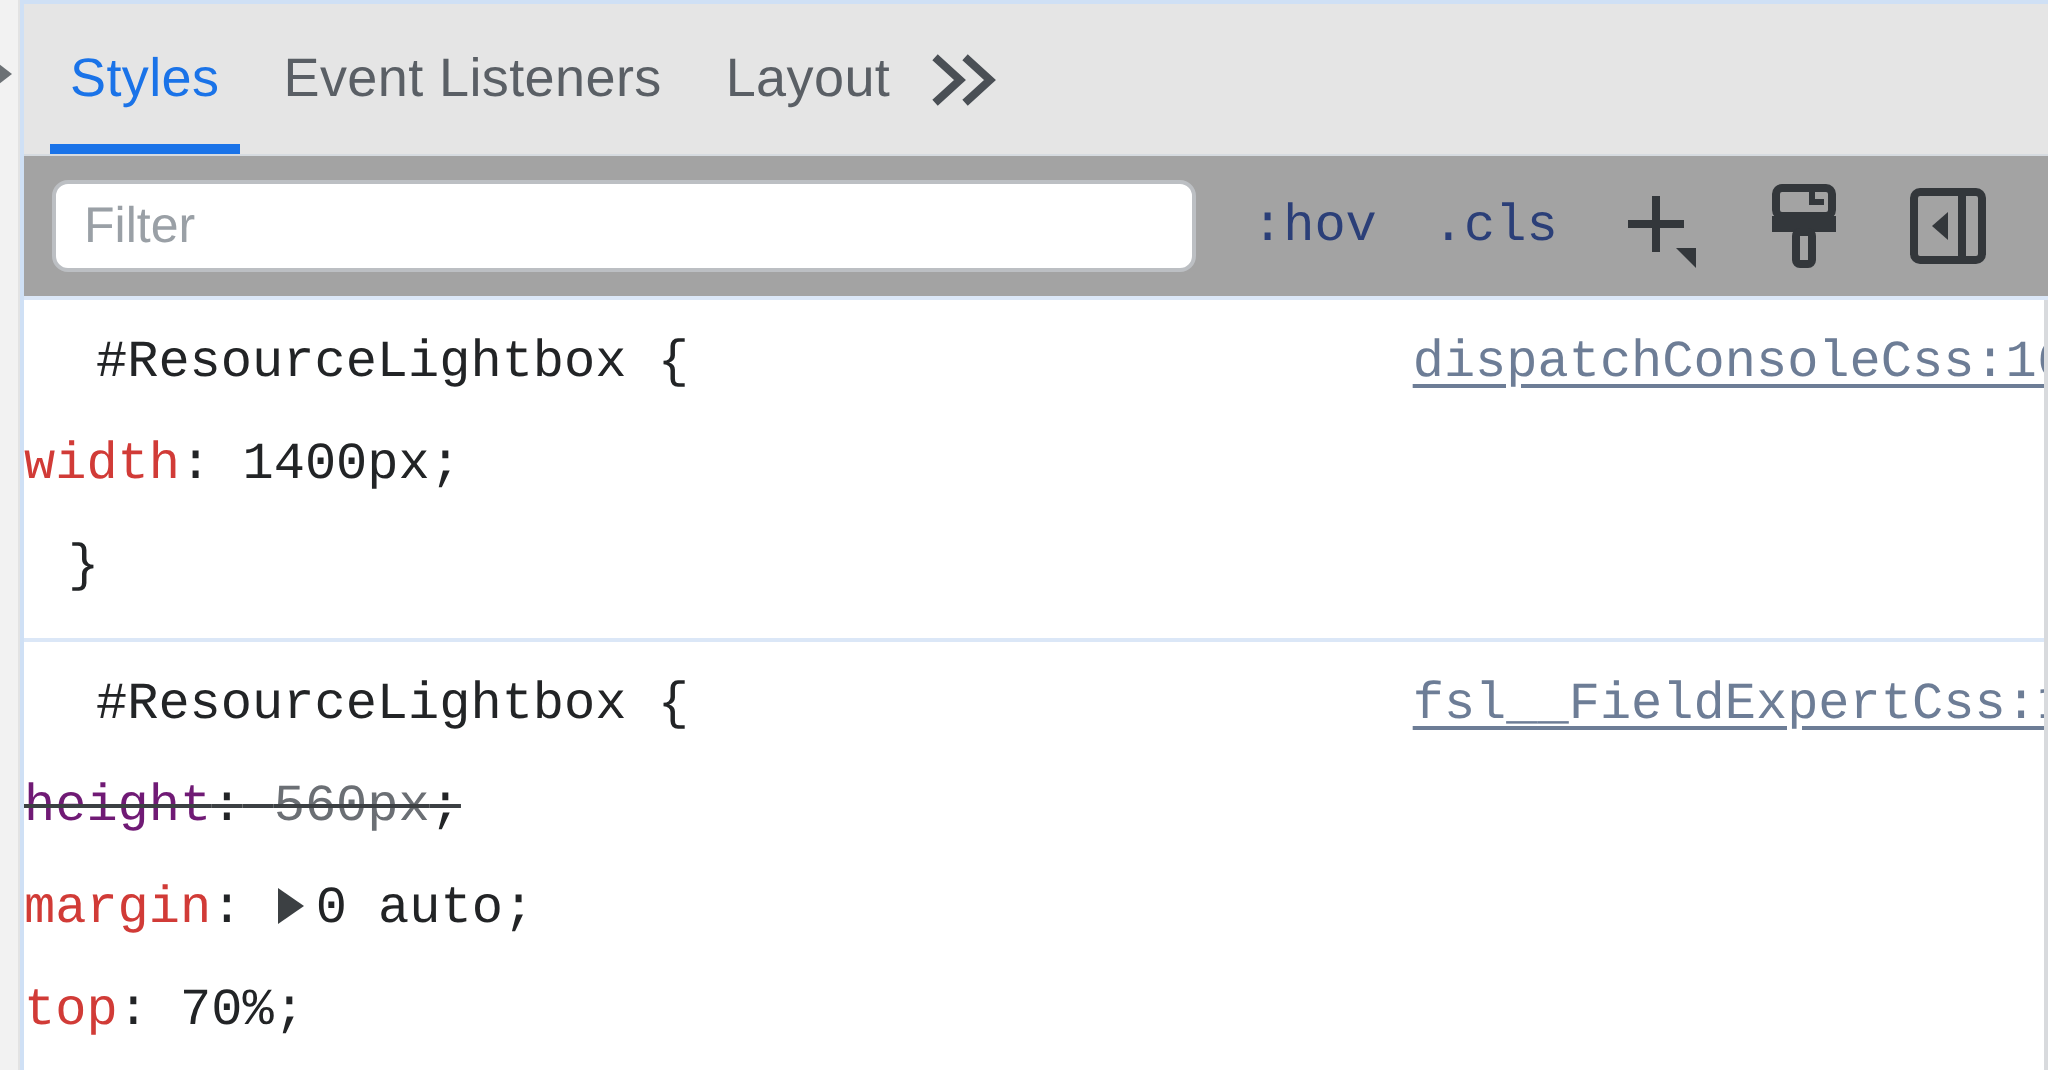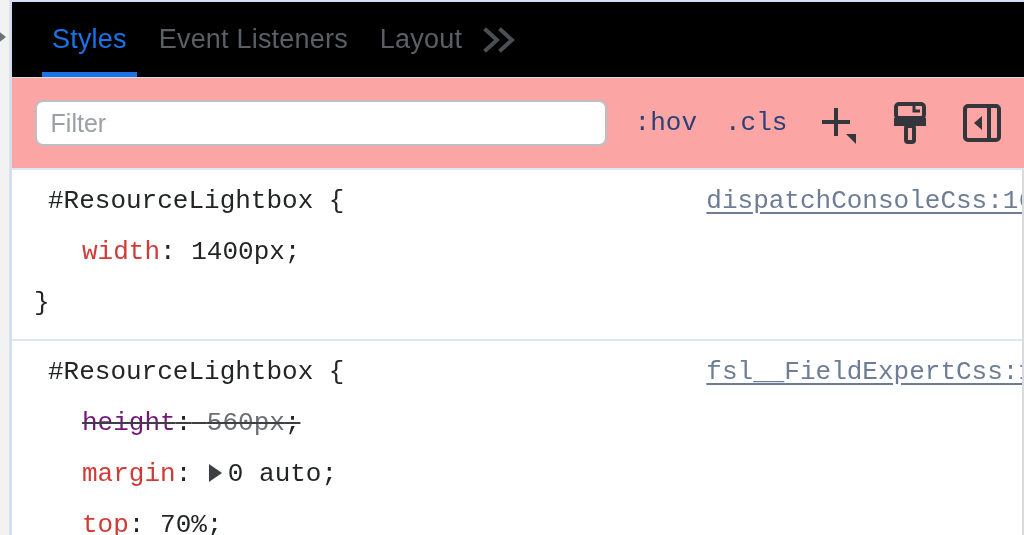--- a/index.html
+++ b/index.html
@@ -58,27 +58,27 @@
     background: #ffffff;
     border-left: 2px solid #cfe0f5;
     box-sizing: border-box;
     overflow: hidden;
   }
 
   
   .tabbar {
     position: relative;
     height: 78px;
-    background: #000000;
+    background: #e5e5e5;
     border-top: 2px solid #cfe0f5;
     border-bottom: 1px solid #d6dbe0;
     box-sizing: border-box;
     display: flex;
     align-items: center;
-    padding-left: 24px;
+    padding-left: 7px;
     text-align: center;
   }
   .tab {
     position: relative;
     height: 100%;
     display: flex;
     align-items: center;
     padding: 0 16px;
     font-size: 27px;
     color: #5a5f65;
@@ -104,28 +104,27 @@
     padding: 0 14px 0 4px;
     height: 100%;
     color: #4a4f55;
     cursor: default;
   }
   .tab-overflow svg { display: block; }
 
   
   .toolbar {
     position: relative;
-    height: 92px;
-    background: #fca5a5;
+    height: 72px;
+    background: #a3a3a3;
     border-bottom: 2px solid #dbe7f7;
     box-sizing: border-box;
     display: flex;
     align-items: center;
     padding: 0 12px 0 14px;
-    justify-content: center;
   }
   .filter-input {
     flex: 0 0 auto;
     width: 572px;
     height: 46px;
     border: 2px solid #bcbfc3;
     border-radius: 8px;
     background: #ffffff;
     font-family: "Liberation Sans", sans-serif;
     font-size: 25px;
@@ -187,21 +186,20 @@
     font-family: "Liberation Mono", monospace;
     font-size: 26px;
     line-height: 51px;
     color: #6d7d96;
     text-decoration: underline;
     text-underline-offset: 4px;
     white-space: nowrap;
     cursor: pointer;
   }
   .decl {
-    padding-left: 70px;
     font-size: 26px;
     line-height: 51px;
     white-space: nowrap;
     color: #222426;
   }
   .prop { color: #d13b37; }
   .val  { color: #222426; }
   .punct { color: #222426; }
   .decl.overridden {
     text-decoration: line-through;

